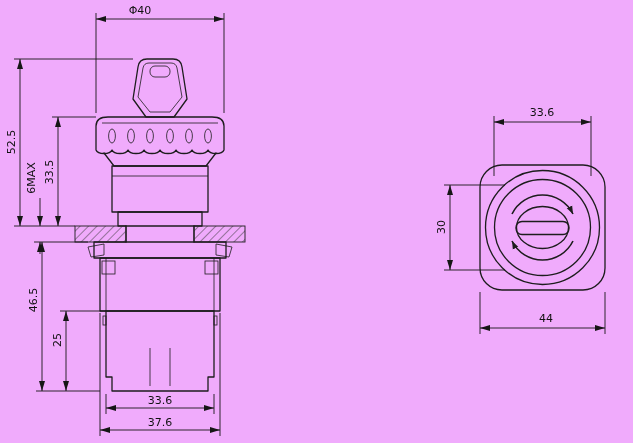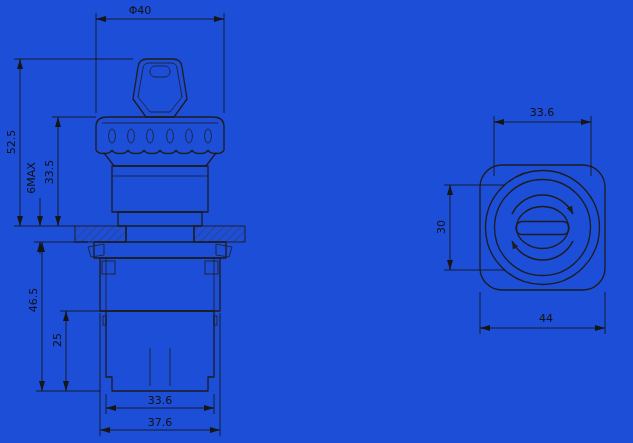--- a/index.html
+++ b/index.html
@@ -1,16 +1,16 @@
 <!DOCTYPE html>
 <html><head>
 <meta charset="utf-8">
 <style>
   html,body{margin:0;padding:0;background:#ffffff;}
-  .canvas{width:633px;height:443px;background:#1d4ed8;position:relative;overflow:hidden;}
+  .canvas{width:633px;height:443px;background:#f0abfc;position:relative;overflow:hidden;}
   .obj{fill:none;stroke:#1d1d1d;stroke-width:1.3;stroke-linejoin:round;stroke-linecap:round;}
   .obj2{fill:none;stroke:#1d1d1d;stroke-width:0.8;}
   .dim{fill:none;stroke:#161616;stroke-width:0.9;}
   .dimtxt{font:11px "DejaVu Sans", sans-serif;fill:#111;}
 </style>
 </head>
 <body>
 
 <div class="canvas">
 <svg width="633" height="443" viewBox="0 0 633 443" xmlns="http://www.w3.org/2000/svg">

